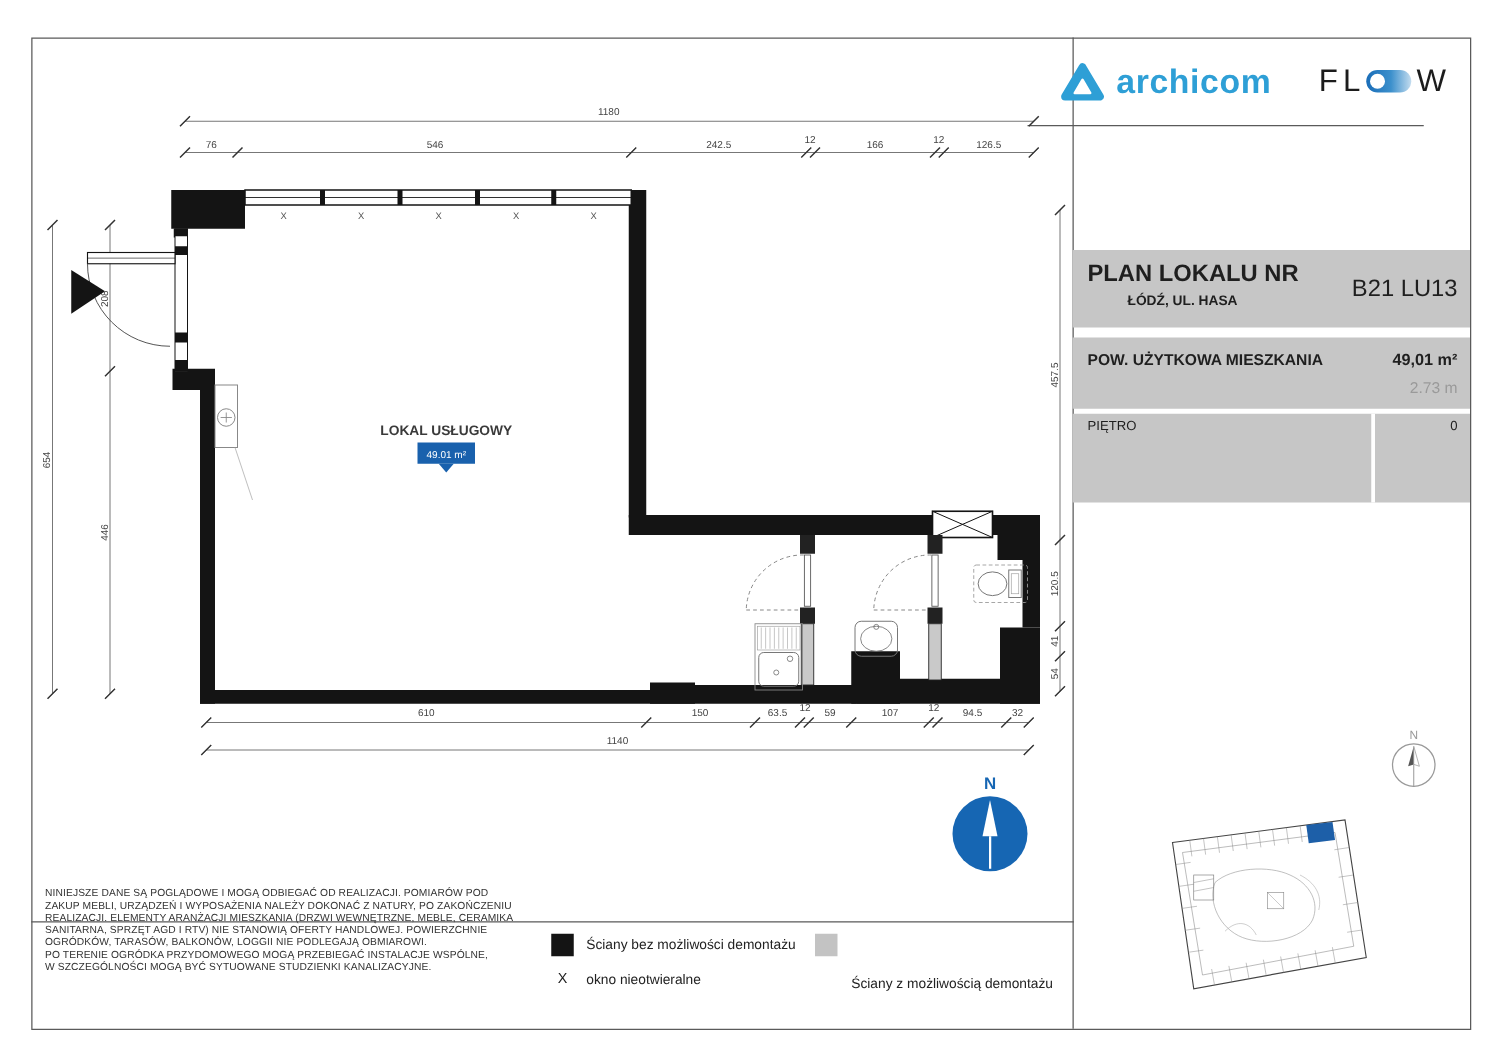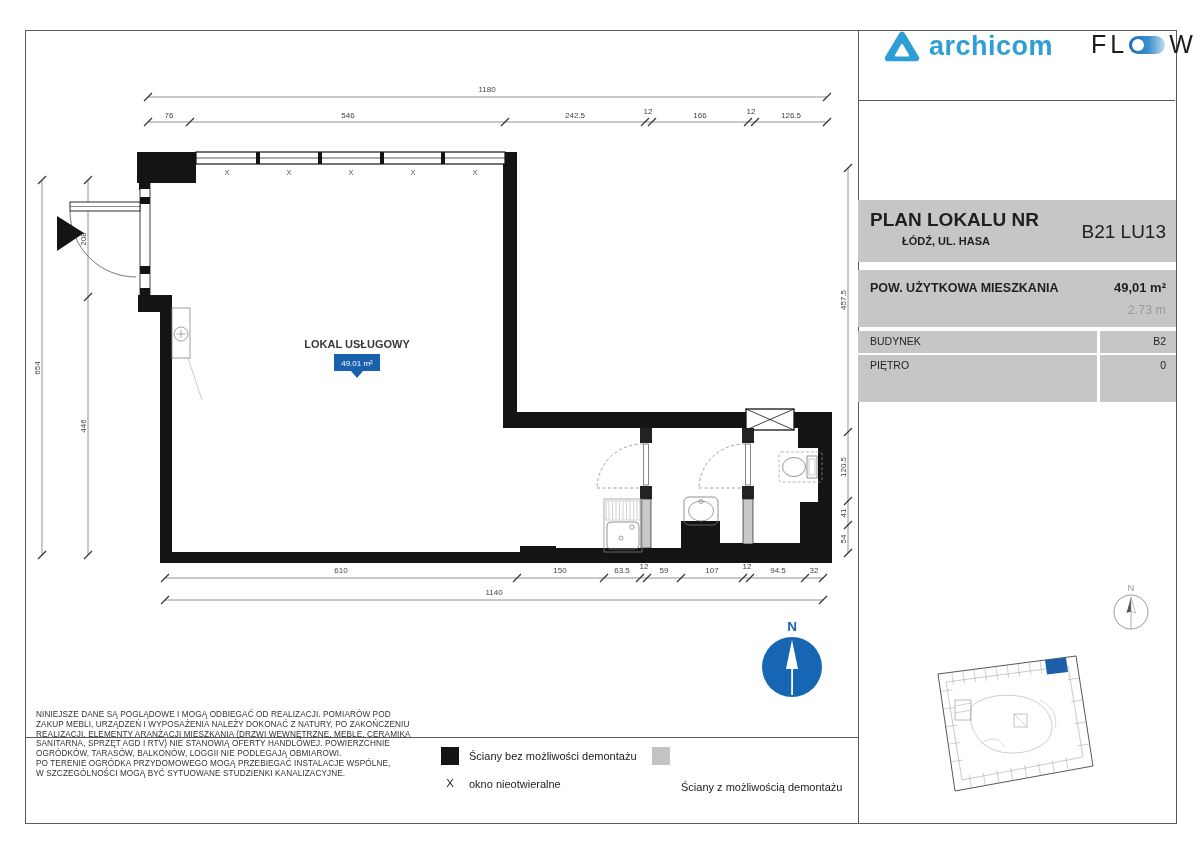--- a/index.html
+++ b/index.html
@@ -3,21 +3,21 @@
 <meta charset="utf-8">
 <style>
   html,body{margin:0;padding:0;background:#fff;}
   body{width:1200px;height:849px;position:relative;font-family:"Liberation Sans",sans-serif;color:#1f1f1f;overflow:hidden;}
   .abs{position:absolute;}
   
   .frame{left:25px;top:30px;width:1150px;height:792px;border:1px solid #5a5a5a;}
   .vdiv{left:858px;top:30px;width:1px;height:793px;background:#5a5a5a;}
   .hdiv{left:25px;top:737px;width:834px;height:1px;background:#5a5a5a;}
   
-  .logobox{left:858px;top:30px;width:317px;height:70px;border-bottom:1px solid #5a5a5a;display:flex;align-items:flex-start;}
+  .logobox{left:822px;top:30px;width:317px;height:70px;border-bottom:1px solid #5a5a5a;display:flex;align-items:center;}
   .archicom-wrap{display:flex;align-items:center;margin-left:26px;}
   .archicom-text{color:#2E9FD6;font-size:27px;font-weight:700;letter-spacing:.5px;margin-left:9px;}
   .logo-sep{width:1px;height:42px;background:#b3b3b3;margin:0 18px 0 20px;}
   .flow{display:flex;align-items:center;font-size:25px;font-weight:500;color:#1c1c1c;letter-spacing:4px;}
   .flow-pill{width:36px;height:18px;border-radius:9px;margin:0 4px 0 1px;position:relative;
              background:linear-gradient(90deg,#1a6db8 0%,#3c90cc 55%,#c3dcef 100%);}
   .flow-knob{position:absolute;left:3px;top:3px;width:12px;height:12px;border-radius:50%;background:#fff;}
   
   .sec{left:858px;width:318px;background:#c6c6c6;}
   .sec-header{top:200px;height:62px;text-align:center;}
@@ -80,24 +80,20 @@
   <span class="abs p-address">ŁÓDŹ, UL. HASA</span>
 </div>
 <div class="abs sec sec-area">
   <span class="abs a-label">POW. UŻYTKOWA MIESZKANIA</span>
   <span class="abs a-value">49,01 m²</span>
   <span class="abs h-label">WYSOKOŚĆ LOKALU</span>
   <span class="abs h-value">2.73 m</span>
 </div>
 <div class="abs sec sec-table">
   <div class="abs t-vline"></div>
-  <div class="t-row">
-    <span class="t-label">BUDYNEK</span>
-    <span class="t-value">B2</span>
-  </div>
   <div class="t-row">
     <span class="t-label">PIĘTRO</span>
     <span class="t-value">0</span>
   </div>
 </div>
 
 <svg class="abs" style="left:25px;top:30px;" width="833" height="707" viewBox="25 30 833 707">
 
   <g stroke="#777" stroke-width="0.8" fill="none">
     <line x1="148" y1="97" x2="827" y2="97"></line>

